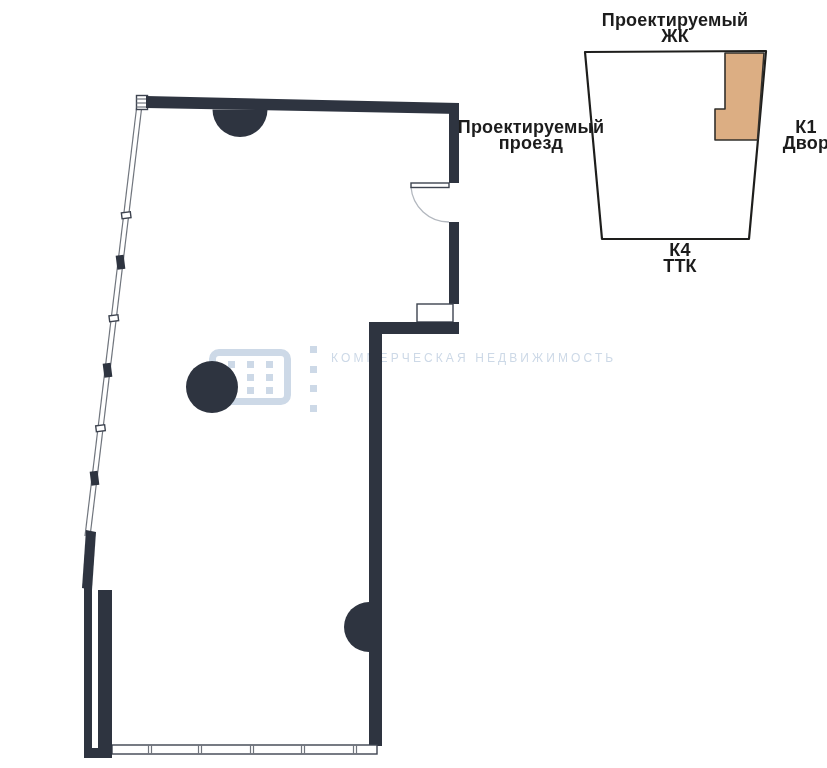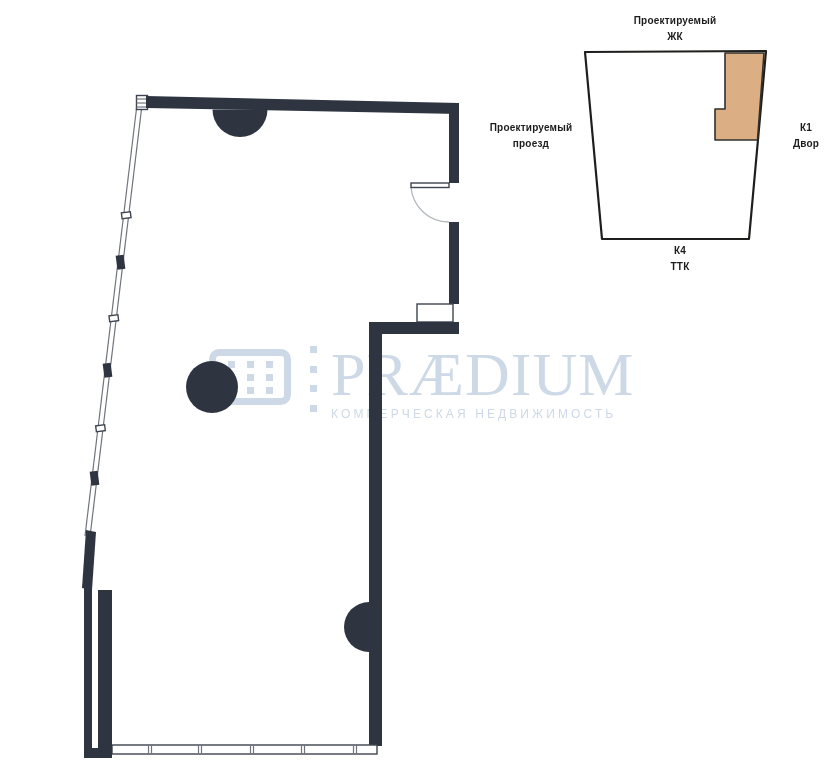--- a/index.html
+++ b/index.html
@@ -20,21 +20,21 @@
 
   .wall{fill:var(--c-wall);stroke:none;}
   .thinrect{fill:#ffffff;stroke:var(--c-wall_outline);stroke-width:1.4;}
   .tl{stroke:var(--c-thin_line);stroke-width:1.2;fill:none;}
   .mull{fill:var(--c-wall);}
   .door-arc{fill:none;stroke:var(--c-door_line);stroke-width:1.3;}
   .site{fill:#ffffff;stroke:var(--c-site_outline);stroke-width:2.2;stroke-linejoin:round;}
   .unit{fill:var(--c-unit_fill);stroke:var(--c-unit_outline);stroke-width:1.6;stroke-linejoin:round;}
 
   .map-label{position:absolute;transform:translateX(-50%);text-align:center;z-index:3;
-             font-weight:700;font-size:10px;line-height:15.5px;letter-spacing:.2px;
+             font-weight:700;font-size:18px;line-height:15.5px;letter-spacing:.2px;
              color:var(--c-label_text);white-space:nowrap;}
   .map-label span{display:block;}
 
   .watermark{position:absolute;left:209px;top:346px;display:flex;align-items:flex-start;
              color:var(--c-watermark);z-index:0;}
   .wm-box{box-sizing:border-box;width:82px;height:56px;margin-top:3px;
           border:7px solid var(--c-watermark);border-radius:10px;
           display:grid;grid-template-columns:repeat(3,7px);grid-template-rows:repeat(3,7px);
           gap:6px 12px;justify-content:center;align-content:center;}
   .dot{width:7px;height:7px;background:var(--c-watermark);display:block;}
@@ -62,21 +62,20 @@
         <i class="dot"></i>
         <i class="dot"></i>
     </div>
     <div class="wm-sep">
       <i class="dot"></i>
       <i class="dot"></i>
       <i class="dot"></i>
       <i class="dot"></i>
     </div>
     <div class="wm-text">
-      <div class="wm-brand">PRÆDIUM</div>
       <div class="wm-tagline">КОММЕРЧЕСКАЯ НЕДВИЖИМОСТЬ</div>
     </div>
   </div>
 
   <svg width="827" height="768" viewBox="0 0 827 768">
 
     <g>
 
       <g>
         <line class="tl" x1="138" y1="96" x2="85" y2="536"></line>

